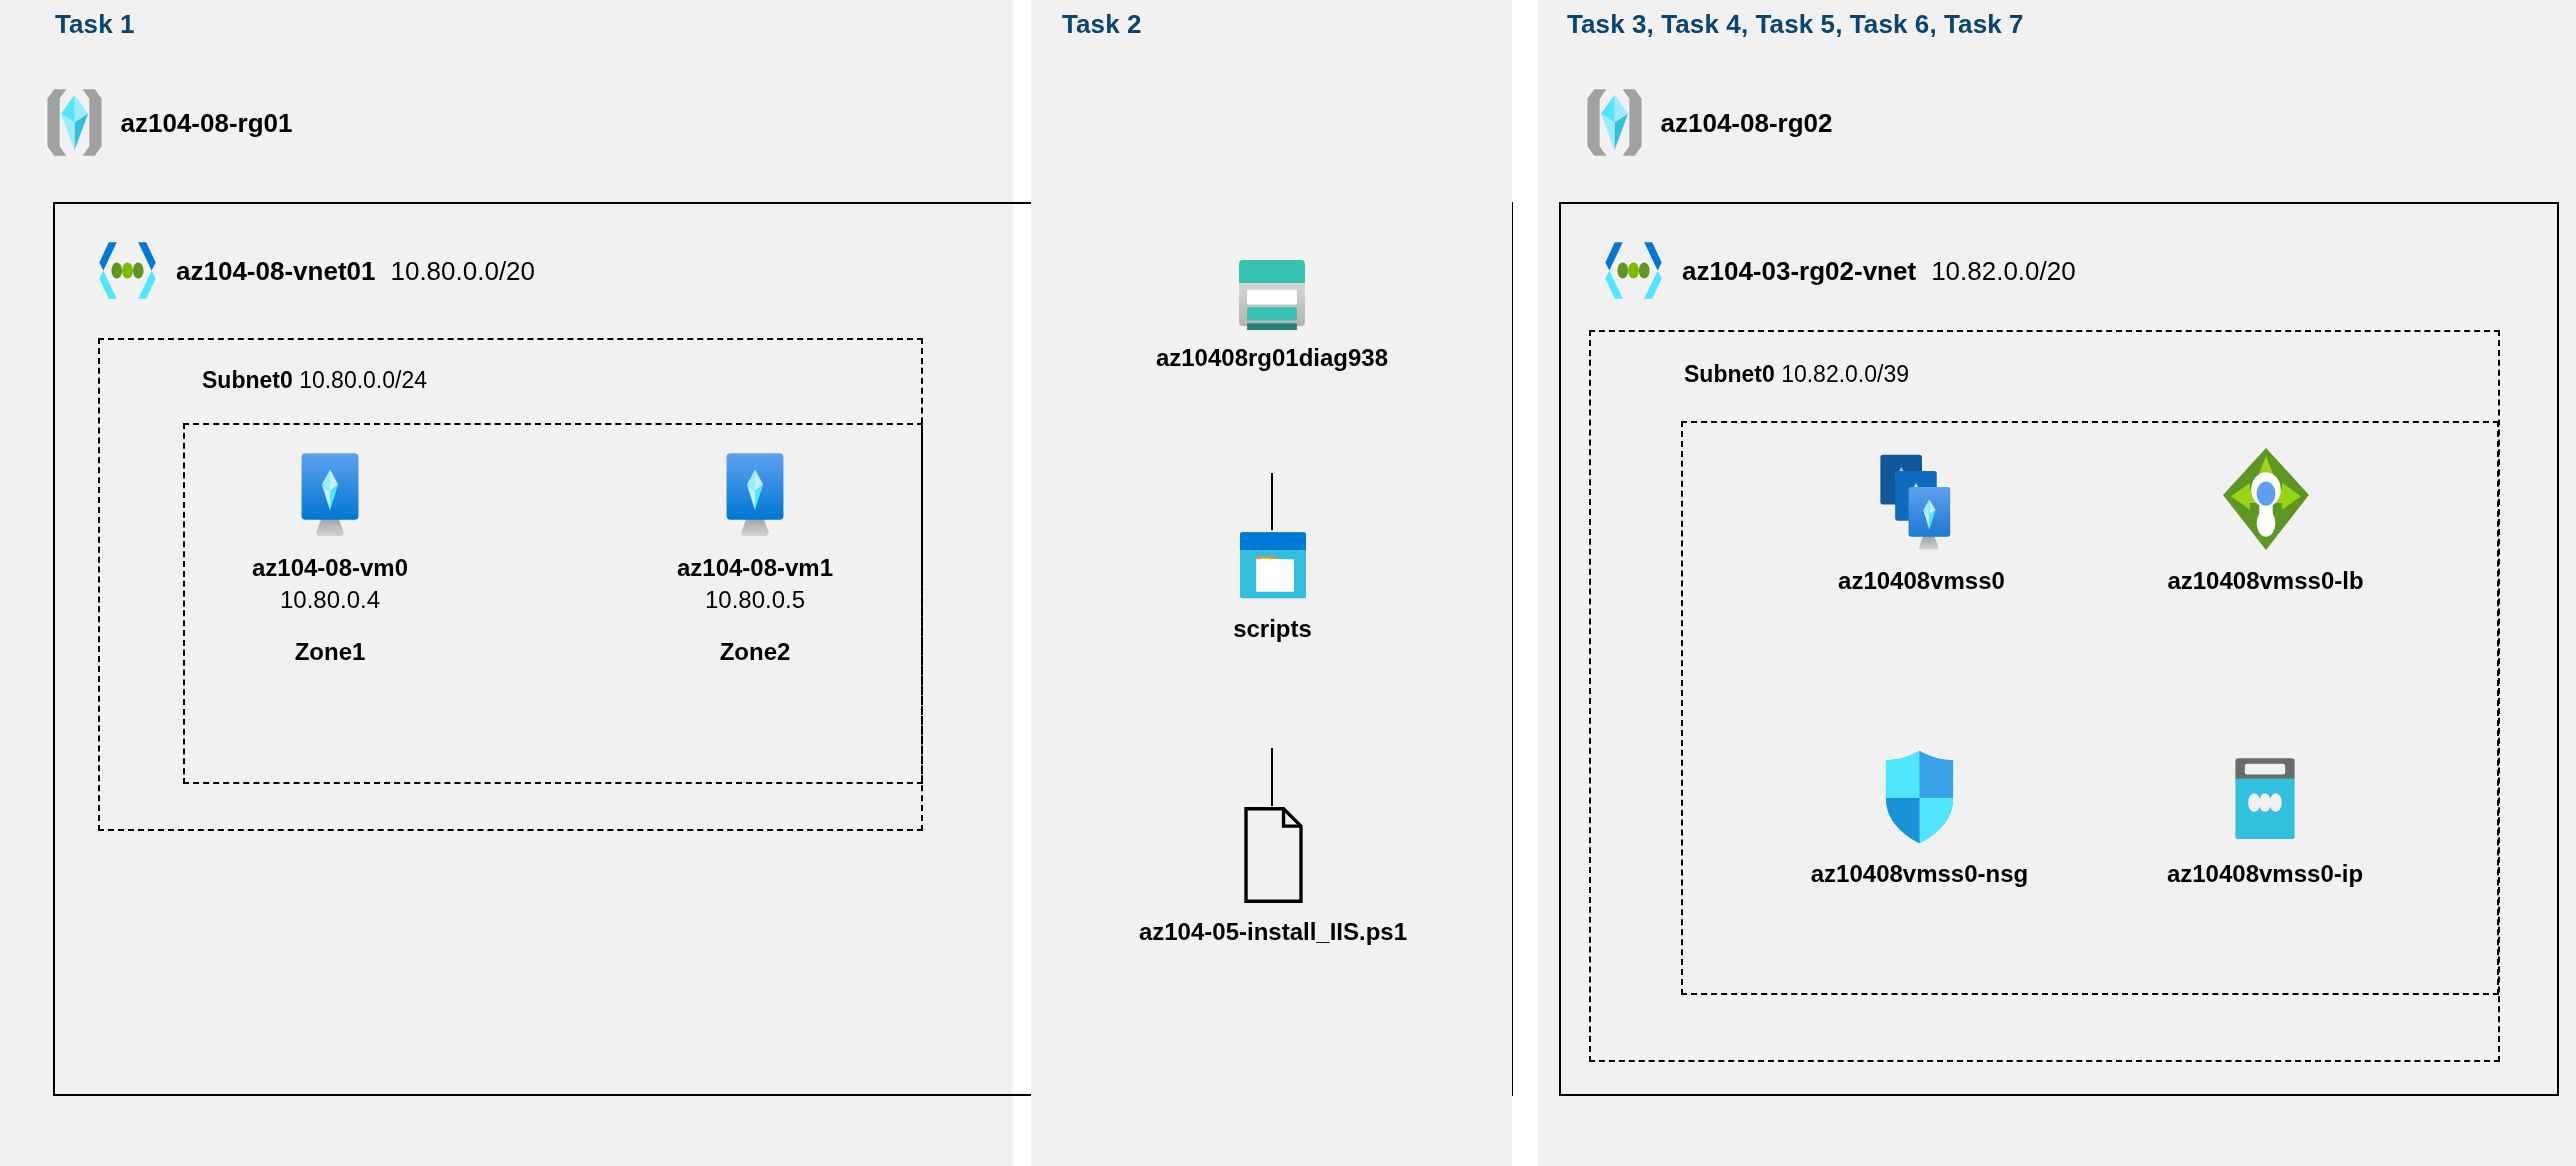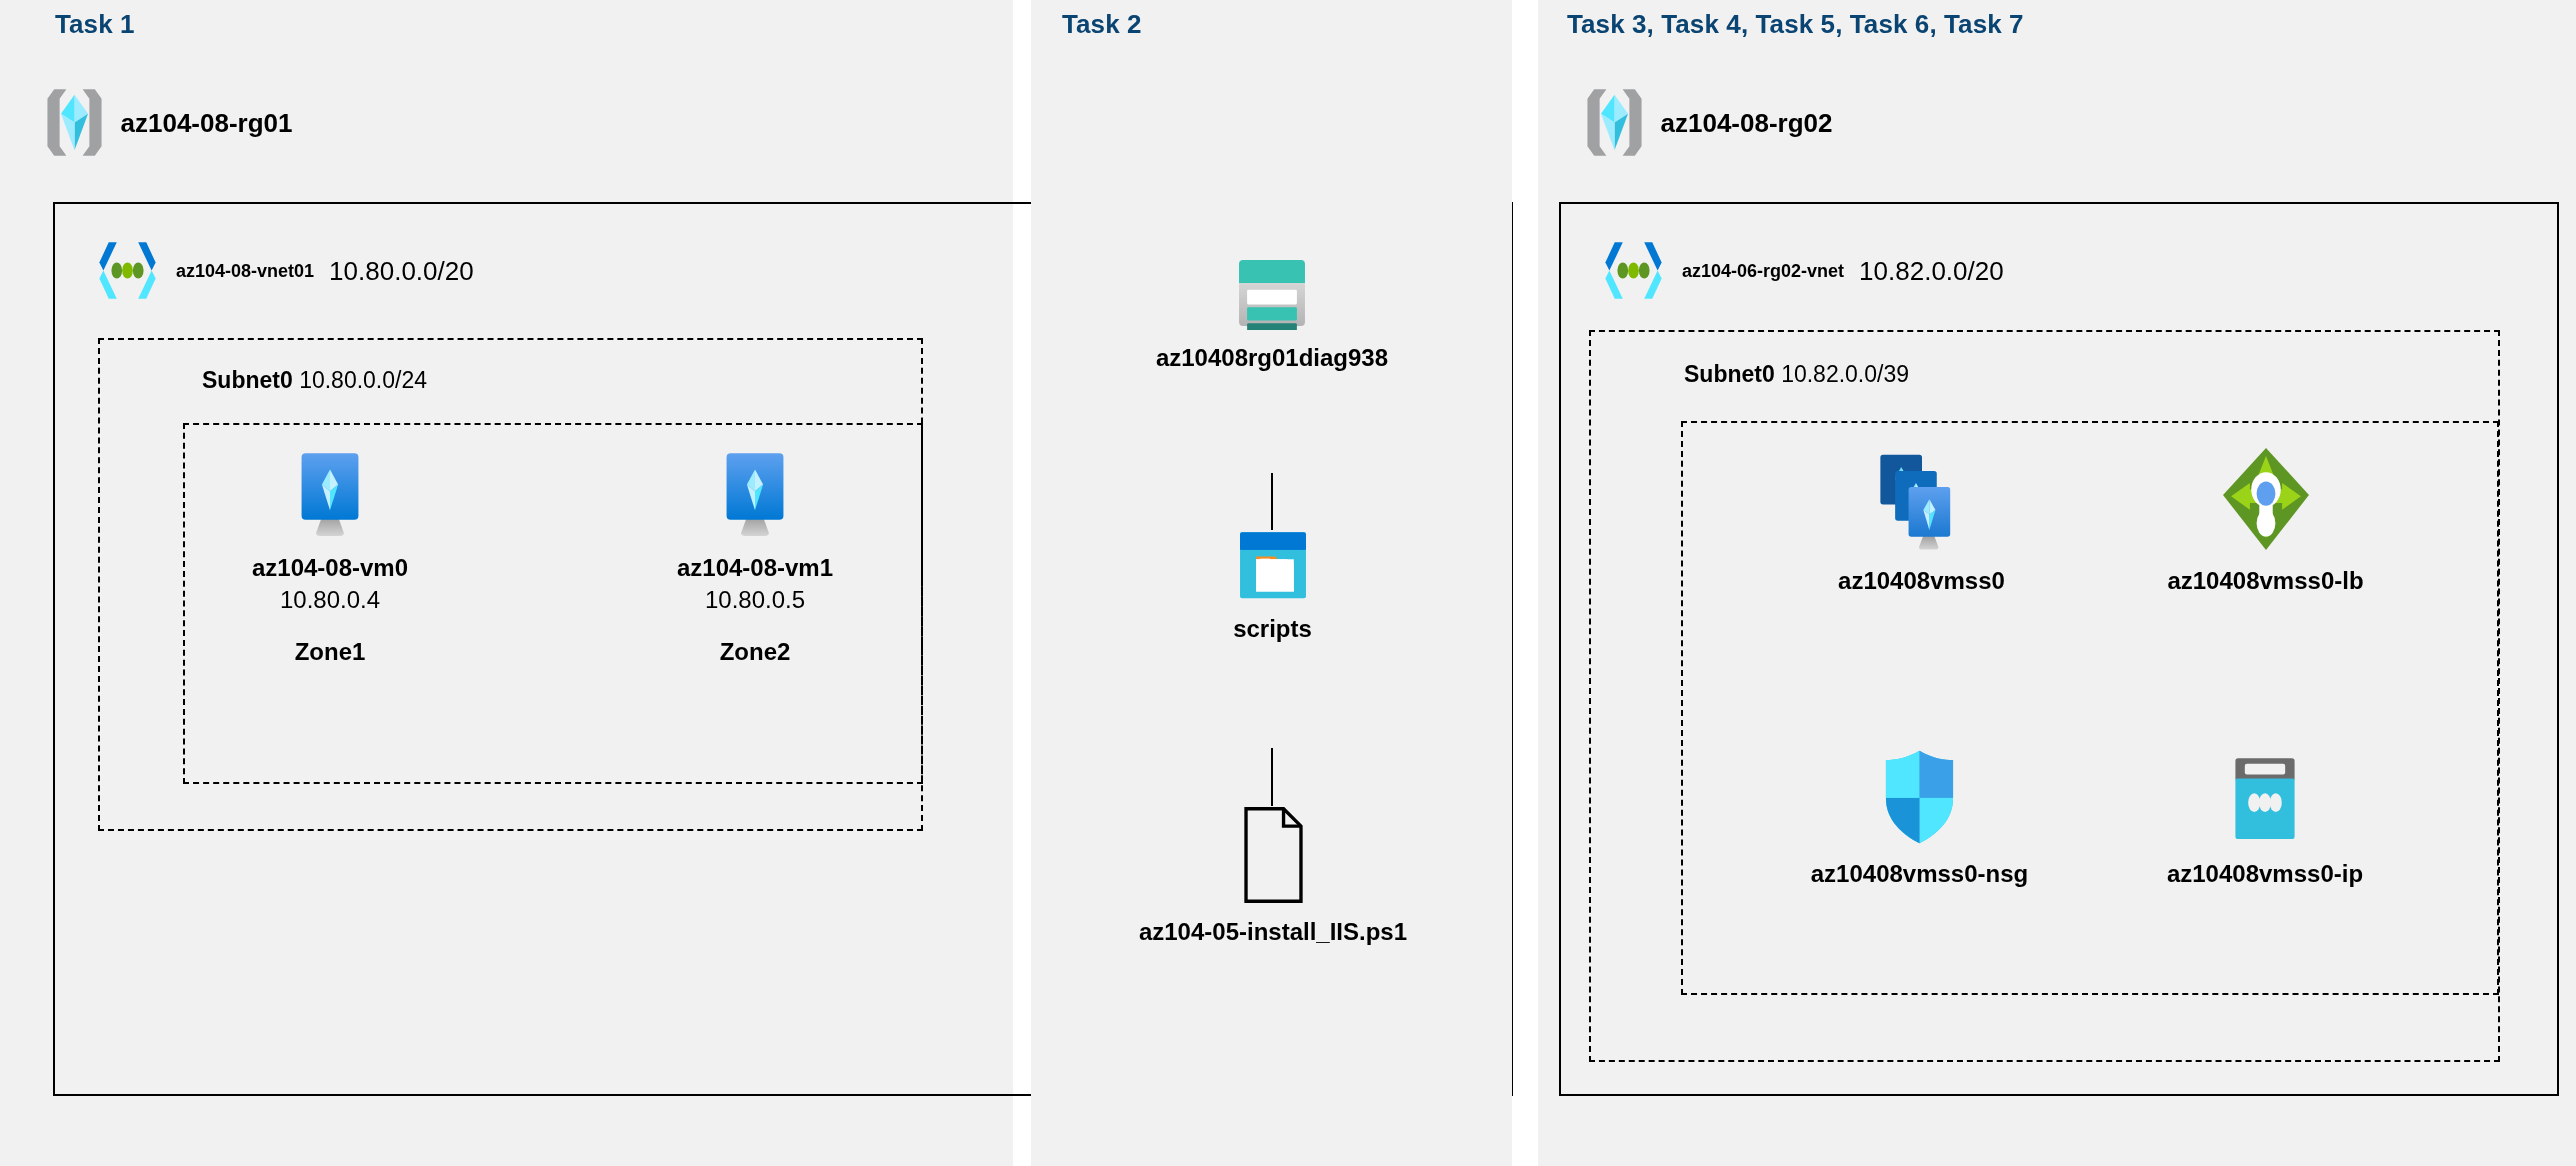--- a/index.html
+++ b/index.html
@@ -11,21 +11,21 @@
   }
   .panel{position:absolute;background:#f1f1f1;}
   .task-label{
     position:absolute;color:#0a4472;font-weight:bold;font-size:26px;
     letter-spacing:0.1px;white-space:nowrap;
   }
   .rg-row{position:absolute;display:flex;align-items:center;gap:17.5px;}
   .rg-name{font-size:26px;font-weight:bold;color:#000;white-space:nowrap;}
   .vnet-box{position:absolute;border:2.7px solid #000;background:transparent;}
   .vnet-row{position:absolute;display:flex;align-items:center;gap:15px;}
-  .vnet-name{font-size:18px;font-weight:bold;color:#000;white-space:nowrap;}
+  .vnet-name{font-size:26px;font-weight:bold;color:#000;white-space:nowrap;}
   .vnet-cidr{font-size:26px;font-weight:normal;color:#000;white-space:nowrap;}
   .subnet-box{position:absolute;border:2.7px dashed #000;background:transparent;}
   .subnet-title{position:absolute;font-size:23px;color:#000;white-space:nowrap;}
   .subnet-title b{font-weight:bold;}
   .subnet-title span{font-weight:normal;}
   .node{position:absolute;display:flex;flex-direction:column;align-items:center;}
   .node-icon{display:block;}
   .node-label{
     margin-top:10.8px;font-size:24px;font-weight:bold;color:#000;
     white-space:nowrap;text-align:center;line-height:1.22;
@@ -217,21 +217,21 @@
     <svg width="67" height="67" viewBox="0 0 100 100">
       <path d="M22 8 L34 8 L14 50 L8 38 Z" fill="#0078d4"></path>
       <path d="M14 50 L34 92 L22 92 L8 62 Z" fill="#50e6ff"></path>
       <path d="M78 8 L66 8 L86 50 L92 38 Z" fill="#0078d4"></path>
       <path d="M86 50 L66 92 L78 92 L92 62 Z" fill="#50e6ff"></path>
       <ellipse cx="34" cy="50" rx="8" ry="12" fill="#5e9624"></ellipse>
       <ellipse cx="50" cy="50" rx="8" ry="12" fill="#7fba00"></ellipse>
       <ellipse cx="66" cy="50" rx="8" ry="12" fill="#5e9624"></ellipse>
     </svg>
   </span>
-  <span class="vnet-name">az104-06-rg02-vnet</span>
+  <span class="vnet-name">az104-03-rg02-vnet</span>
   <span class="vnet-cidr">10.82.0.0/20</span>
 </div>
 
 <div class="subnet-box" style="left:1589px;top:330px;width:907px;height:728px;"></div>
 
 <div class="subnet-title" style="left:1684px;top:361px;">
   <b>Subnet0</b>
   <span>10.82.0.0/39</span>
 </div>
 

